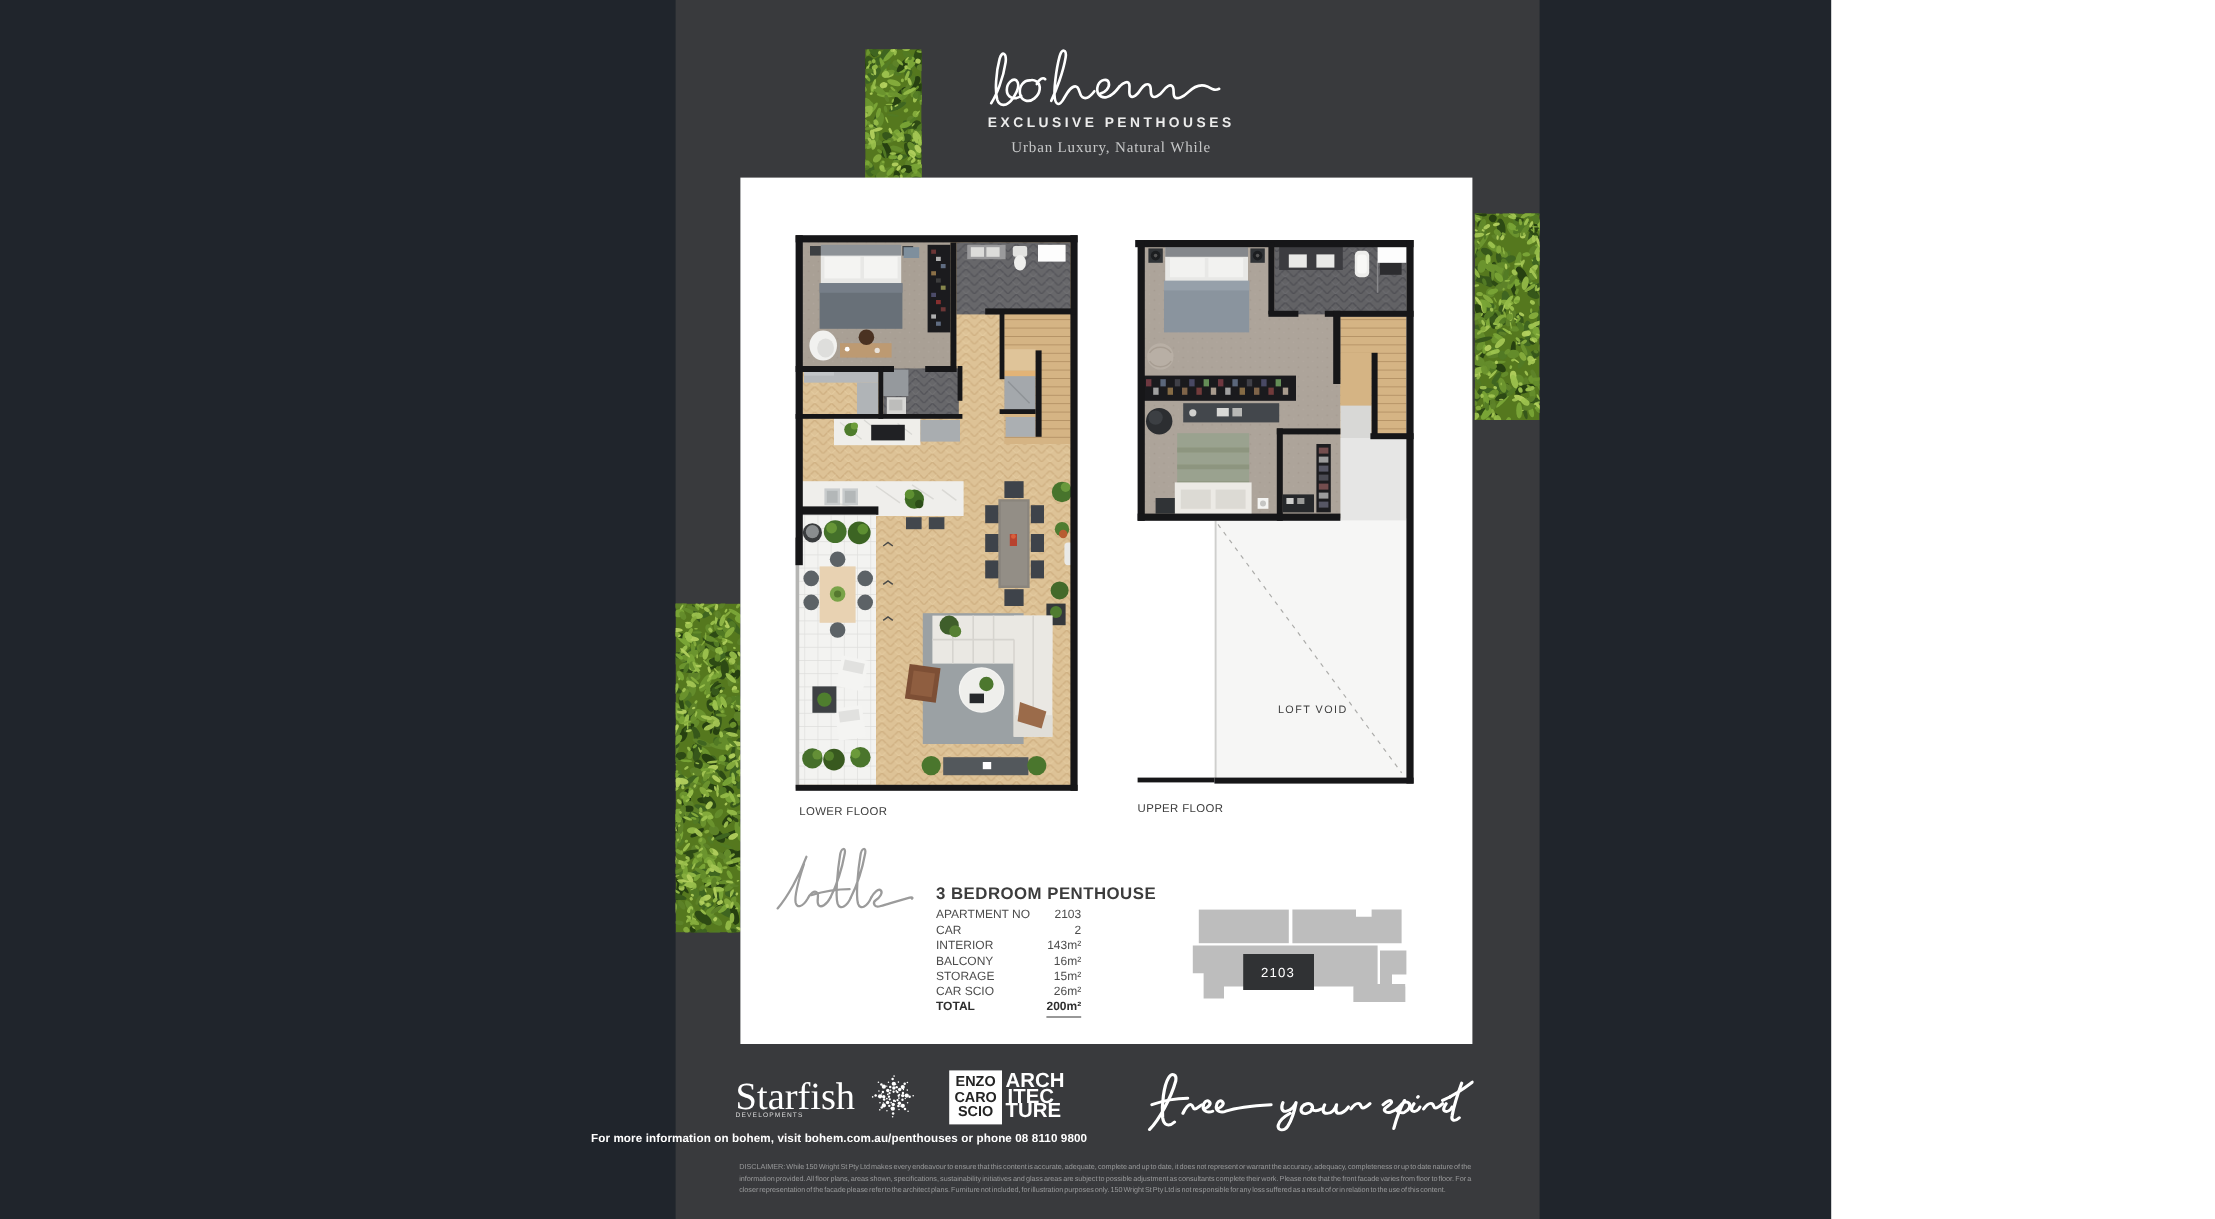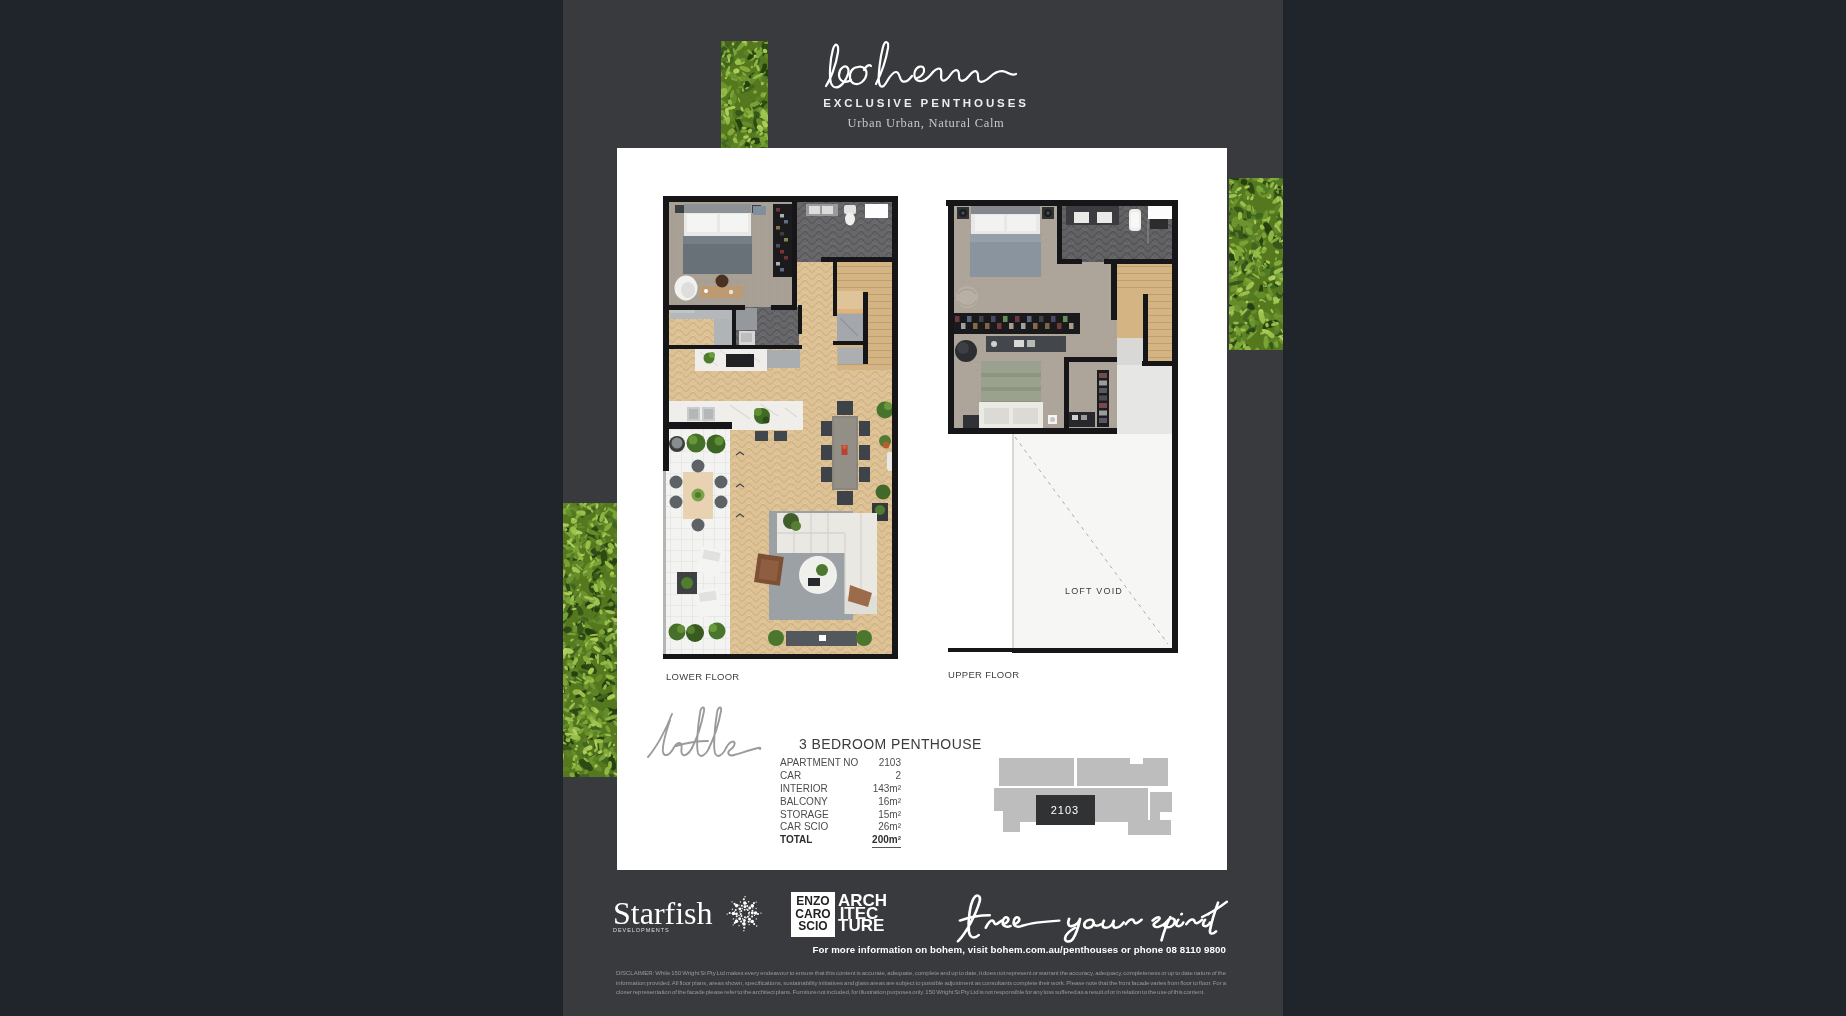--- a/index.html
+++ b/index.html
@@ -1,23 +1,23 @@
 <!DOCTYPE html>
 <html><head>
 <meta charset="utf-8">
 <style>
   html,body{margin:0;padding:0;}
   body{width:1846px;height:1016px;overflow:hidden;font-family:"Liberation Sans", sans-serif;}
-  .page{position:relative;width:1846px;height:1016px;background:#20252c;overflow:hidden;}
+  .page{position:relative;width:1526px;height:1016px;background:#20252c;overflow:hidden;}
   .band{position:absolute;left:563px;top:0;width:720px;height:1016px;background:#393a3d;}
   .abs{position:absolute;}
   .card{position:absolute;left:617px;top:148px;width:610px;height:722px;background:#ffffff;}
   .fol{position:absolute;display:block;}
   .floorlabel{position:absolute;font-size:9.5px;letter-spacing:0.3px;color:#3e3e3e;font-weight:500;text-align:center;}
-  .h1{position:absolute;font-size:14px;letter-spacing:0.4px;color:#3c3c3c;font-weight:400;margin-left:19px;}
+  .h1{position:absolute;font-size:14px;letter-spacing:0.4px;color:#3c3c3c;font-weight:700;}
   .spec{position:absolute;font-size:10px;color:#4c4c4c;}
   .spec .row{display:flex;justify-content:space-between;height:12.9px;line-height:12.9px;gap:16px;}
   .spec .tot{font-weight:700;color:#2e2e2e;align-items:center;}
   .hdr-sub{position:absolute;color:#ececec;font-size:11.5px;letter-spacing:2.9px;font-weight:600;white-space:nowrap;text-align:center;}
   .hdr-tag{position:absolute;color:#c7c8c9;font-size:12.5px;letter-spacing:0.7px;font-family:"Liberation Serif",serif;white-space:nowrap;text-align:center;}
   .info{position:absolute;color:#ffffff;font-size:9.7px;font-weight:700;white-space:nowrap;letter-spacing:0.1px;margin-left:22px;}
   .disc{position:absolute;color:#98999a;font-size:6.05px;line-height:9.5px;text-align:justify;letter-spacing:-0.03px;word-spacing:-0.8px;}
 </style>
 </head>
 <body>
@@ -1223,21 +1223,21 @@
       <path d="M6 50 C 10 44, 16 30, 18 16 C 19 8, 15 6, 13 13 C 10 24, 9 40, 11 47 C 13 53, 19 53, 24 46 C 28 40, 30 34, 27 31 C 24 29, 19 33, 19 39 C 19 45, 25 48, 31 44"></path>
       <path d="M38 31 C 33 31, 29 36, 30 42 C 31 48, 37 50, 42 46 C 47 42, 48 35, 44 32 C 41 30, 38 31, 38 31 M44 34 C 46 30, 49 28, 51 30"></path>
       <path d="M56 48 C 60 40, 66 24, 68 12 C 69 5, 65 4, 63 11 C 60 22, 58 40, 59 46 C 60 52, 63 52, 66 47 C 69 42, 72 36, 76 36 C 80 36, 79 43, 82 45 C 85 47, 89 44, 92 40"></path>
       <path d="M97 42 C 101 41, 105 37, 104 33 C 103 29, 97 30, 95 35 C 93 41, 96 46, 102 45 C 107 44, 110 40, 113 36"></path>
       <path d="M113 36 C 116 33, 120 31, 121 34 C 122 37, 120 42, 122 44 C 124 46, 128 43, 131 38 C 133 35, 136 33, 138 35 C 140 37, 138 42, 140 44 C 142 46, 146 44, 149 40 C 152 36, 155 34, 157 36 C 159 38, 157 43, 159 45 C 161 47, 166 45, 170 41 C 175 36, 181 34, 186 36 C 190 38, 192 40, 196 38"></path>
     </g>
   </svg>
 
   <div class="hdr-sub" style="left:776px;top:97px;width:300px;">EXCLUSIVE PENTHOUSES</div>
 
-  <div class="hdr-tag" style="left:776px;top:116px;width:300px;">Urban Urban, Natural Calm</div>
+  <div class="hdr-tag" style="left:776px;top:116px;width:300px;">Urban Luxury, Natural While</div>
 
   <div class="card"></div>
 
   <svg class="abs" style="left:660px;top:192px;" width="240" height="470" viewBox="660 192 240 470">
       <defs>
     <pattern id="oak" width="14" height="7" patternUnits="userSpaceOnUse">
       <rect width="14" height="7" fill="#ddc296"></rect>
       <path d="M0 7 L7 0 L14 7" stroke="#d0b183" stroke-width="1.2" fill="none"></path>
       <path d="M3.5 3.5 L7 7 L10.5 3.5" stroke="#e7cfa4" stroke-width="0.7" fill="none"></path>
     </pattern>

